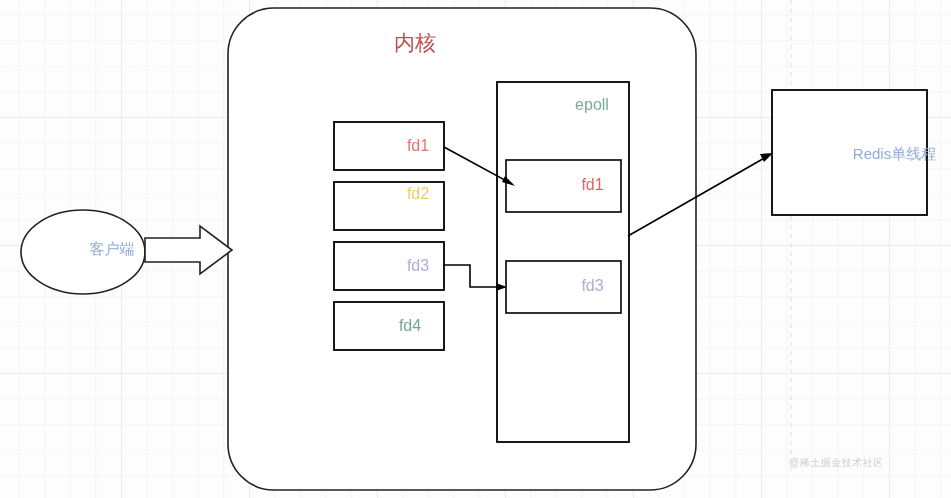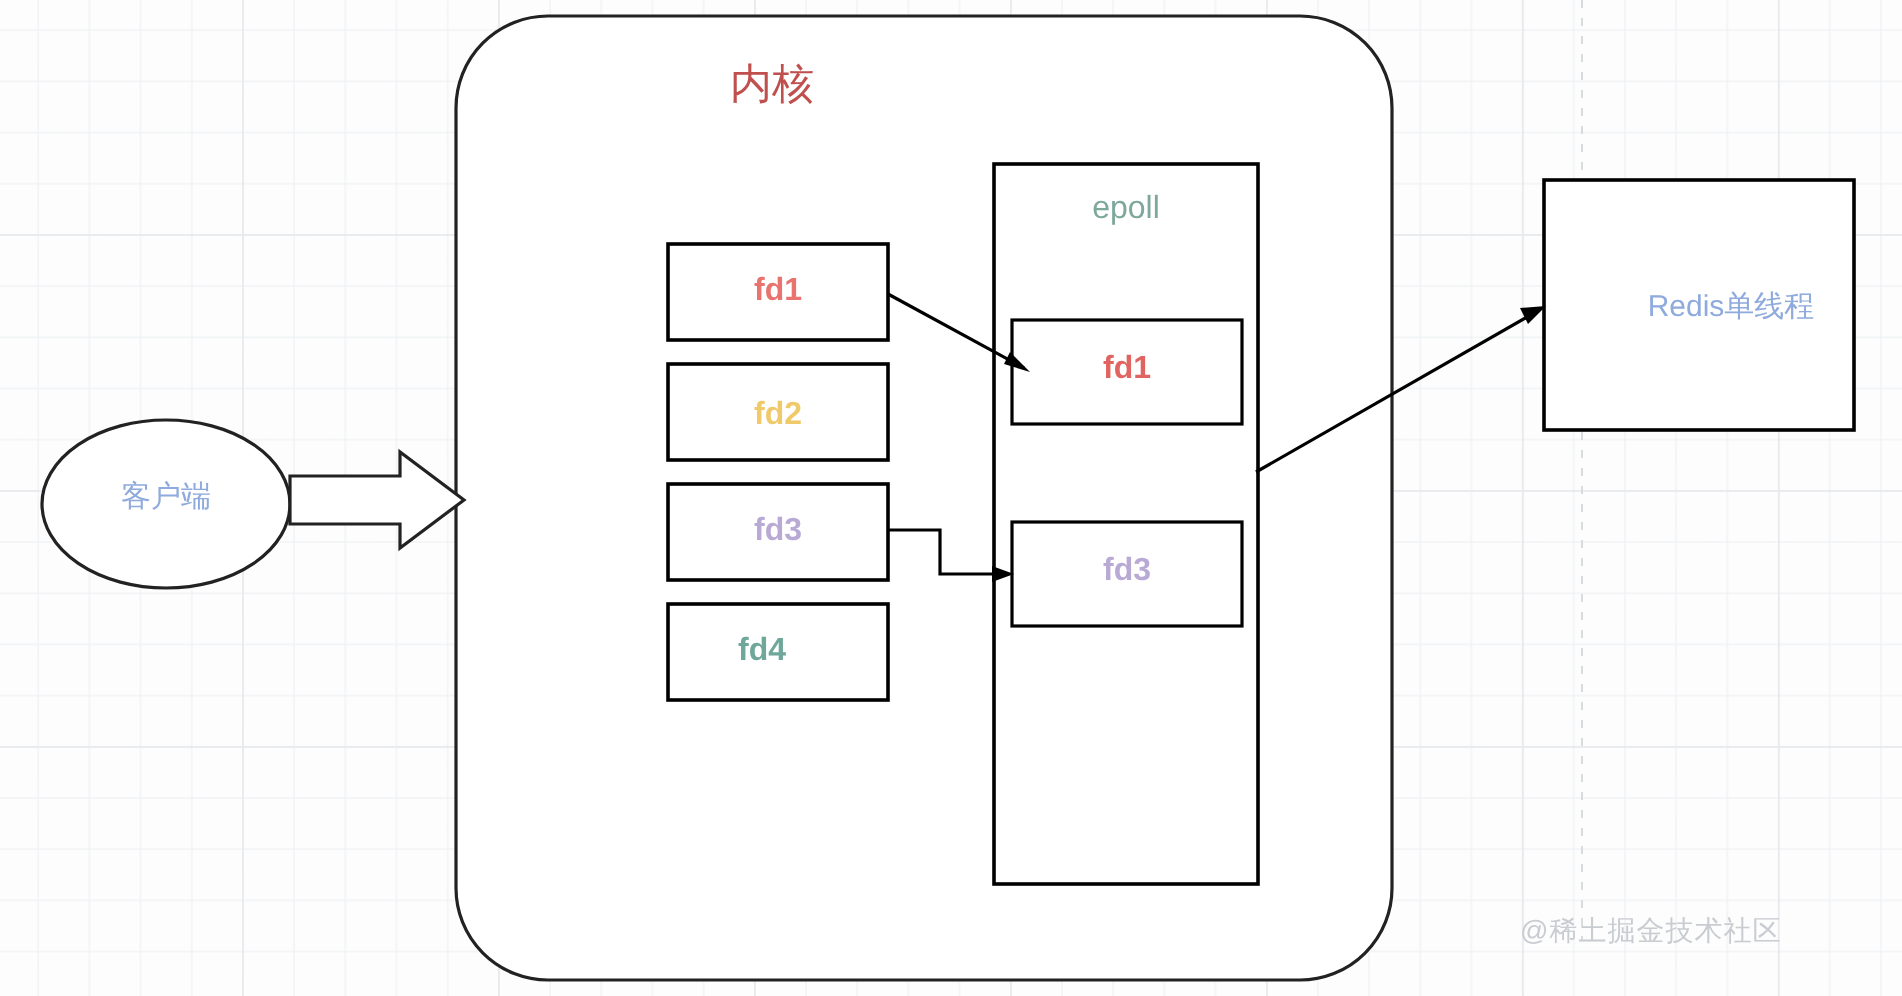--- a/index.html
+++ b/index.html
@@ -28,20 +28,21 @@
     left: 0;
     width: 951px;
     height: 498px;
     pointer-events: none;
   }
   .lbl {
     position: absolute;
     white-space: nowrap;
     line-height: 1;
     user-select: none;
+    padding-left: 29px;
   }
   
   #kernel-title {
     left: 0; top: 32px;
     width: 772px;
     text-align: center;
     font-size: 21px;
     font-weight: 400;
     color: #c0504d;
   }
@@ -64,33 +65,33 @@
   
   #redis-label {
     left: 772px; top: 146px;
     width: 187px;
     text-align: center;
     font-size: 15px;
     color: #8faadc;
   }
   .fd-label {
     font-size: 16px;
-    font-weight: bold;
+    font-weight: normal;
     text-align: center;
   }
   #fd1-label { left: 334px; top: 138px; width: 110px; color: #e8736f; }
-  #fd2-label { left: 334px; top: 200px; width: 110px; color: #f0ca6a; }
+  #fd2-label { left: 334px; top: 186px; width: 110px; color: #f0ca6a; }
   #fd3-label { left: 334px; top: 258px; width: 110px; color: #b8aad4; }
   #fd4-label { left: 334px; top: 318px; width: 94px; color: #6fa79a; }
   #epoll-fd1-label { left: 506px; top: 177px; width: 115px; color: #e06560; }
   #epoll-fd3-label { left: 506px; top: 278px; width: 115px; color: #b8aad4; }
 
   #watermark {
     left: 760px; top: 458px;
-    font-size: 14px;
+    font-size: 10px;
     color: #c9ccd1;
     letter-spacing: 0.5px;
   }
 </style>
 </head>
 <body>
 
 <div id="canvas">
 
   <svg class="vec" viewBox="0 0 951 498" xmlns="http://www.w3.org/2000/svg">

